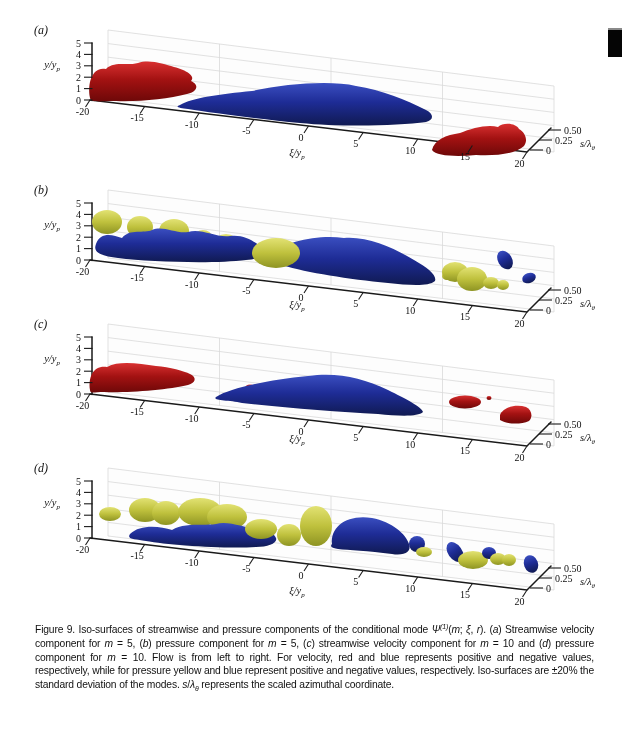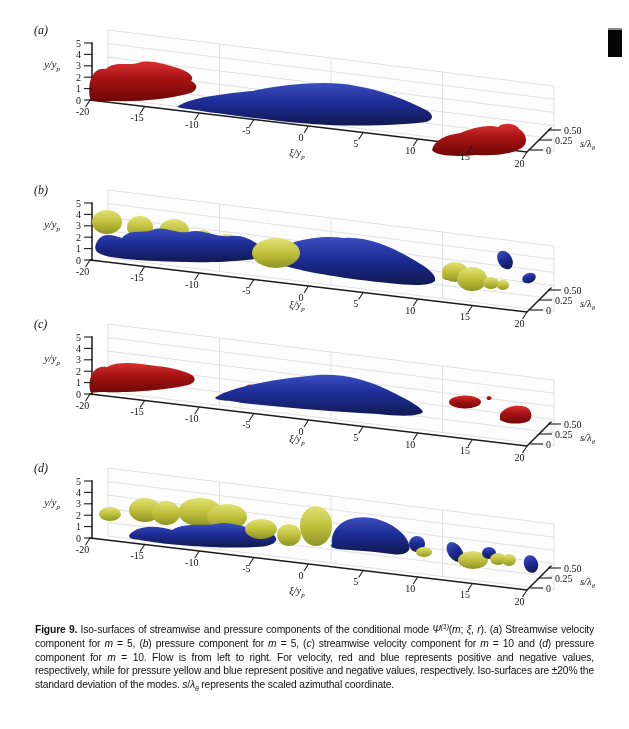--- a/index.html
+++ b/index.html
@@ -11,21 +11,21 @@
   .grid{stroke:#d9d9d9;stroke-width:0.8;fill:none;}
   .ax{stroke:#1a1a1a;stroke-width:1.5;fill:none;stroke-linecap:round;}
   .tick{stroke:#1a1a1a;stroke-width:1.1;}
   text{fill:#111;font-family:"Liberation Serif",serif;}
   .t10{font-size:10px;}
   .lab{font-style:italic;font-size:10.5px;}
   .plab{font-style:italic;font-size:12px;}
   .caption{position:absolute;left:35px;top:622px;width:559px;margin:0;
     font-family:"Liberation Sans",sans-serif;font-size:10.3px;line-height:1.32;
     letter-spacing:-0.15px;color:#111;text-align:justify;}
-  .cb{font-weight:bold;}
+  .cb{font-weight:normal;}
   .ci{font-style:italic;}
   .csup{vertical-align:super;font-size:7px;font-style:italic;}
   .csub{vertical-align:sub;font-size:7px;font-style:italic;}
   .edgebar{position:absolute;left:608px;top:28px;width:14px;height:27px;background:#050505;border-top:2px solid #8a8a8a;}
 </style>
 </head>
 <body>
 
 <div class="fig">
 

